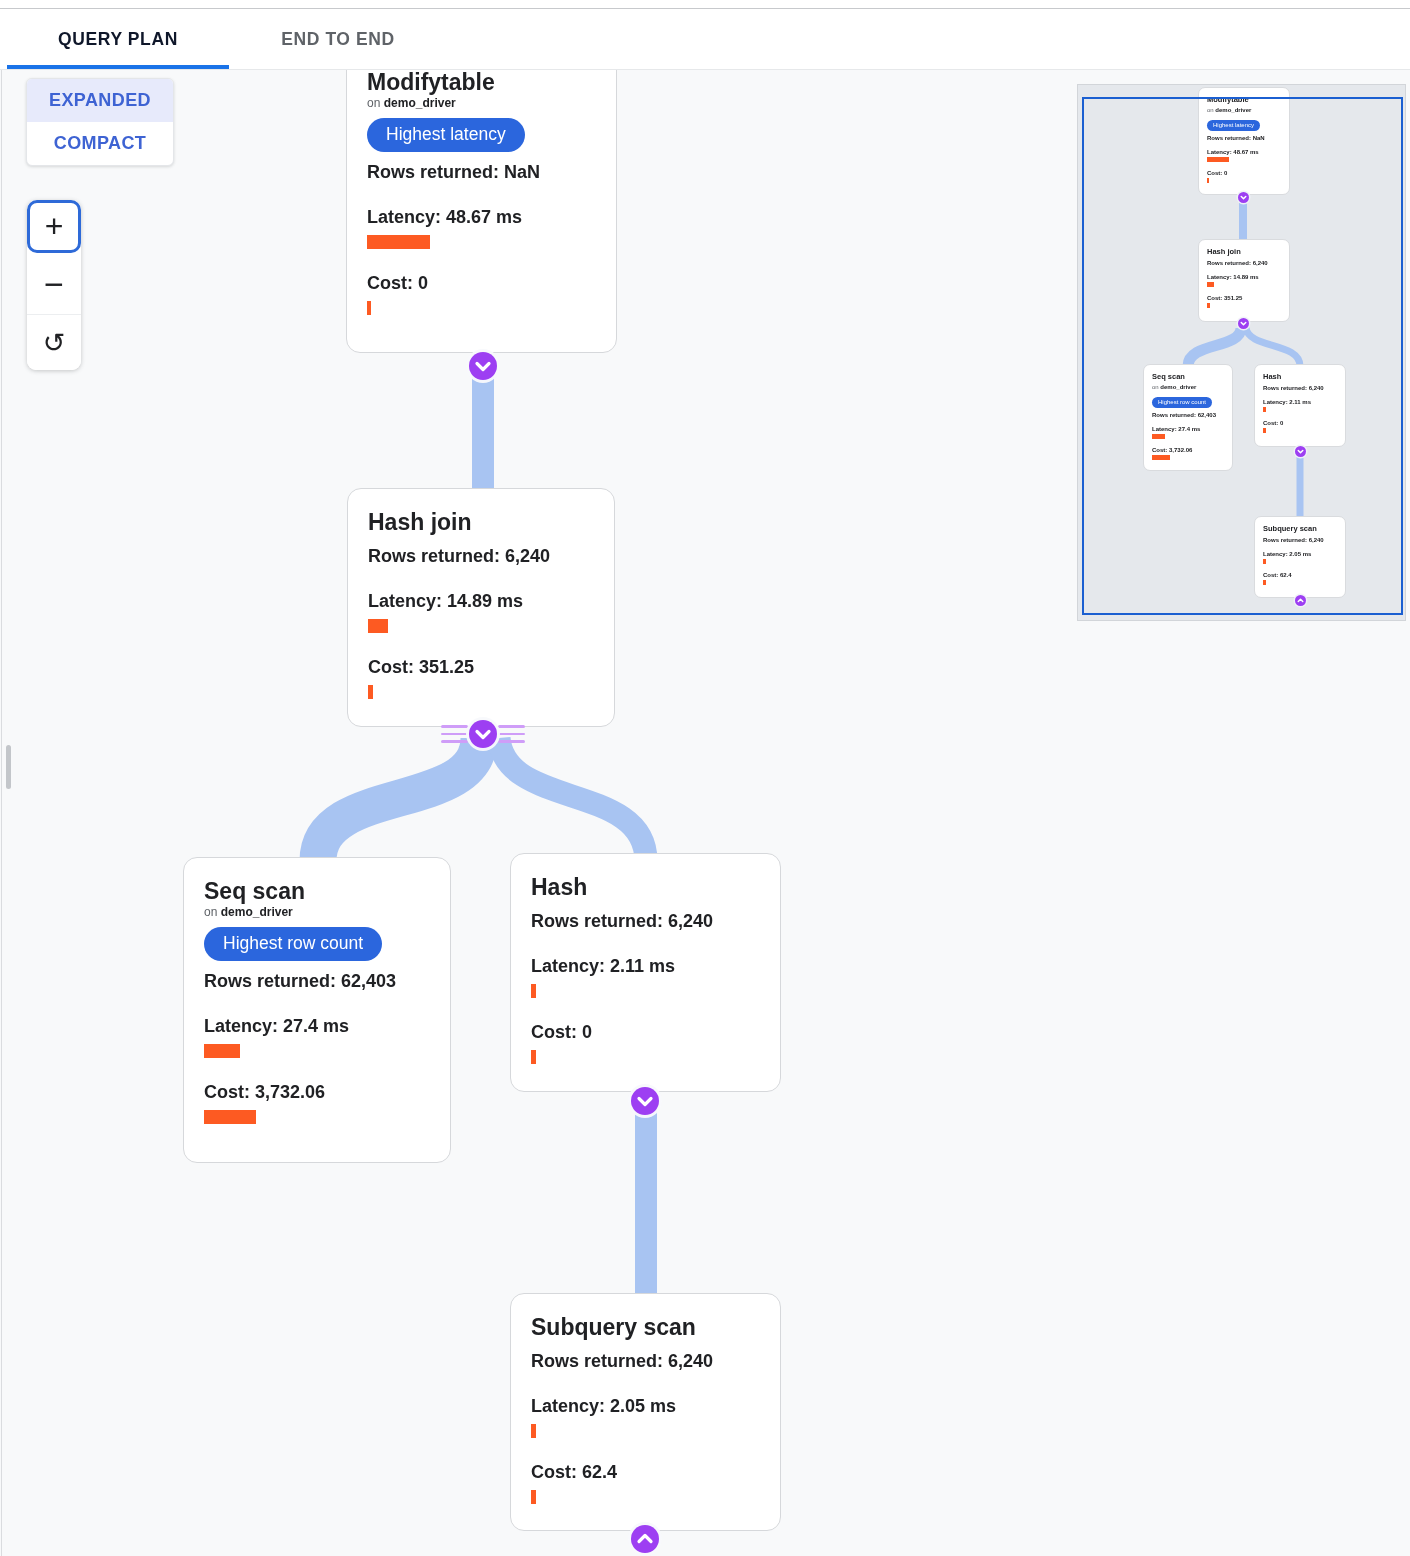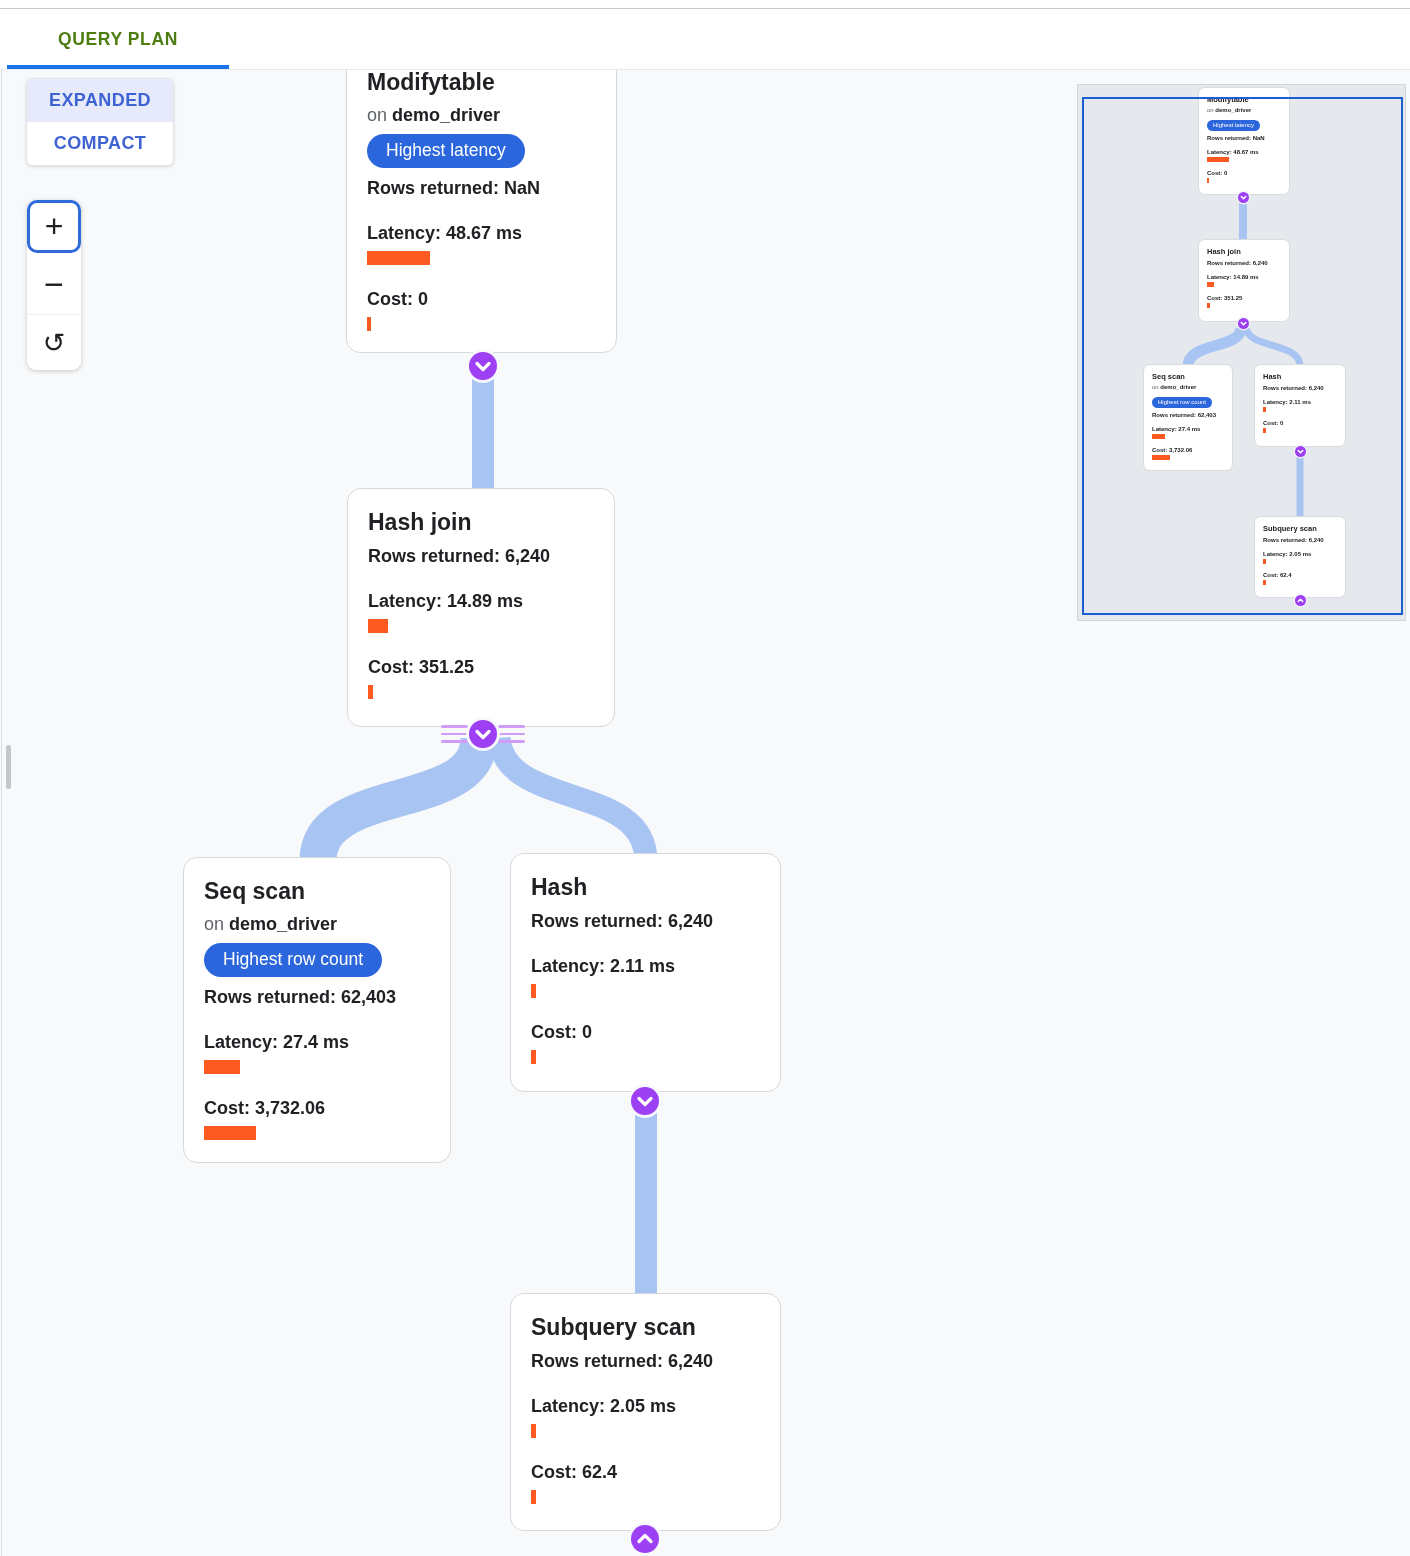--- a/index.html
+++ b/index.html
@@ -7,21 +7,21 @@
     font-family:"Liberation Sans", sans-serif; }
   #page { position:relative; width:1410px; height:1556px; background:#f8f9fa; }
 
   
   .topstrip { position:absolute; left:0; top:0; width:1410px; height:9px; background:#ffffff;
     border-bottom:1px solid #c7c9cc; z-index:40; }
   .tabbar { position:absolute; left:0; top:9px; width:1410px; height:61px; background:#ffffff;
     border-bottom:1px solid #e6e8ea; z-index:40; }
   .tab { position:absolute; top:0; height:61px; display:flex; align-items:center; justify-content:center;
     font-size:17.5px; font-weight:700; letter-spacing:0.6px; cursor:pointer; }
-  .tab.active { color:#4d7c0f; }
+  .tab.active { color:#0f172a; }
   .tab.inactive { color:#5f6368; }
   .tab-underline { position:absolute; left:7px; bottom:0; width:222px; height:4px; background:#1a73e8; }
 
   .left-divider { position:absolute; left:1px; top:9px; width:1px; height:1547px; background:#dadcdf; z-index:30; }
 
   
   #canvas { position:absolute; left:0; top:70px; width:1410px; height:1486px; overflow:hidden; }
   .ribbon-svg { position:absolute; left:0; top:0; z-index:1; }
 
   .scroll-thumb { position:absolute; left:6px; top:675px; width:5px; height:44px; background:#c3c6ca;
@@ -42,21 +42,21 @@
   .zoom-in { position:absolute; left:0; top:0; height:53px; border:3px solid #2e6ad8; border-radius:10px;
     font-size:32px; font-weight:400; z-index:2; }
   .zoom-out { position:absolute; left:0; top:56px; height:56px; font-size:34px; border-radius:9px; }
   .zoom-sep { position:absolute; left:0; top:114px; width:54px; height:1px; background:#eceef0; }
   .zoom-reset { position:absolute; left:0; top:115px; height:55px; font-size:27px; border-radius:9px; }
 
   
   .node { position:absolute; background:#ffffff; border:1px solid #d6d8db; border-radius:14px;
     padding:18px 20px; z-index:3; cursor:pointer; }
   .node .title { font-size:23px; font-weight:700; color:#202124; margin-top:2px; }
-  .node .online { font-size:18px; color:#5f6368; margin-top:9px; }
+  .node .online { font-size:12px; color:#5f6368; }
   .node .online b { color:#202124; font-weight:700; }
   .badge { display:inline-block; background:#2b66dd; color:#ffffff; font-size:17.5px; line-height:1;
     padding:8px 19px; border-radius:17px; margin-top:8px; }
   .node .rows { font-size:18px; font-weight:700; color:#202124; margin-top:10px; }
   .metric-group { margin-top:24px; }
   .metric { font-size:18px; font-weight:700; color:#202124; }
   .bar { height:14px; background:#fd5a22; margin-top:7px; }
 
   
   .chev { position:absolute; width:28px; height:28px; border-radius:50%; background:#9d3ff2;
@@ -92,20 +92,23 @@
 <body>
 
 <div id="page">
 
   <div class="topstrip"></div>
 
   <div class="tabbar">
     <div class="tab active" style="left:7px; width:222px;">
       <span>QUERY PLAN</span>
     </div>
+    <div class="tab inactive" style="left:229px; width:218px;">
+      <span>END TO END</span>
+    </div>
     <div class="tab-underline"></div>
   </div>
 
   <div class="left-divider"></div>
 
   <div id="canvas">
 
     <svg class="ribbon-svg" width="1410" height="1486" viewBox="0 0 1410 1486">
       <path d="M483,300 L483,424" stroke="#a8c4f2" stroke-width="22" fill="none"></path>
       <path d="M479,668 C479,744 318,712 318,791" stroke="#a8c4f2" stroke-width="37" fill="none"></path>

